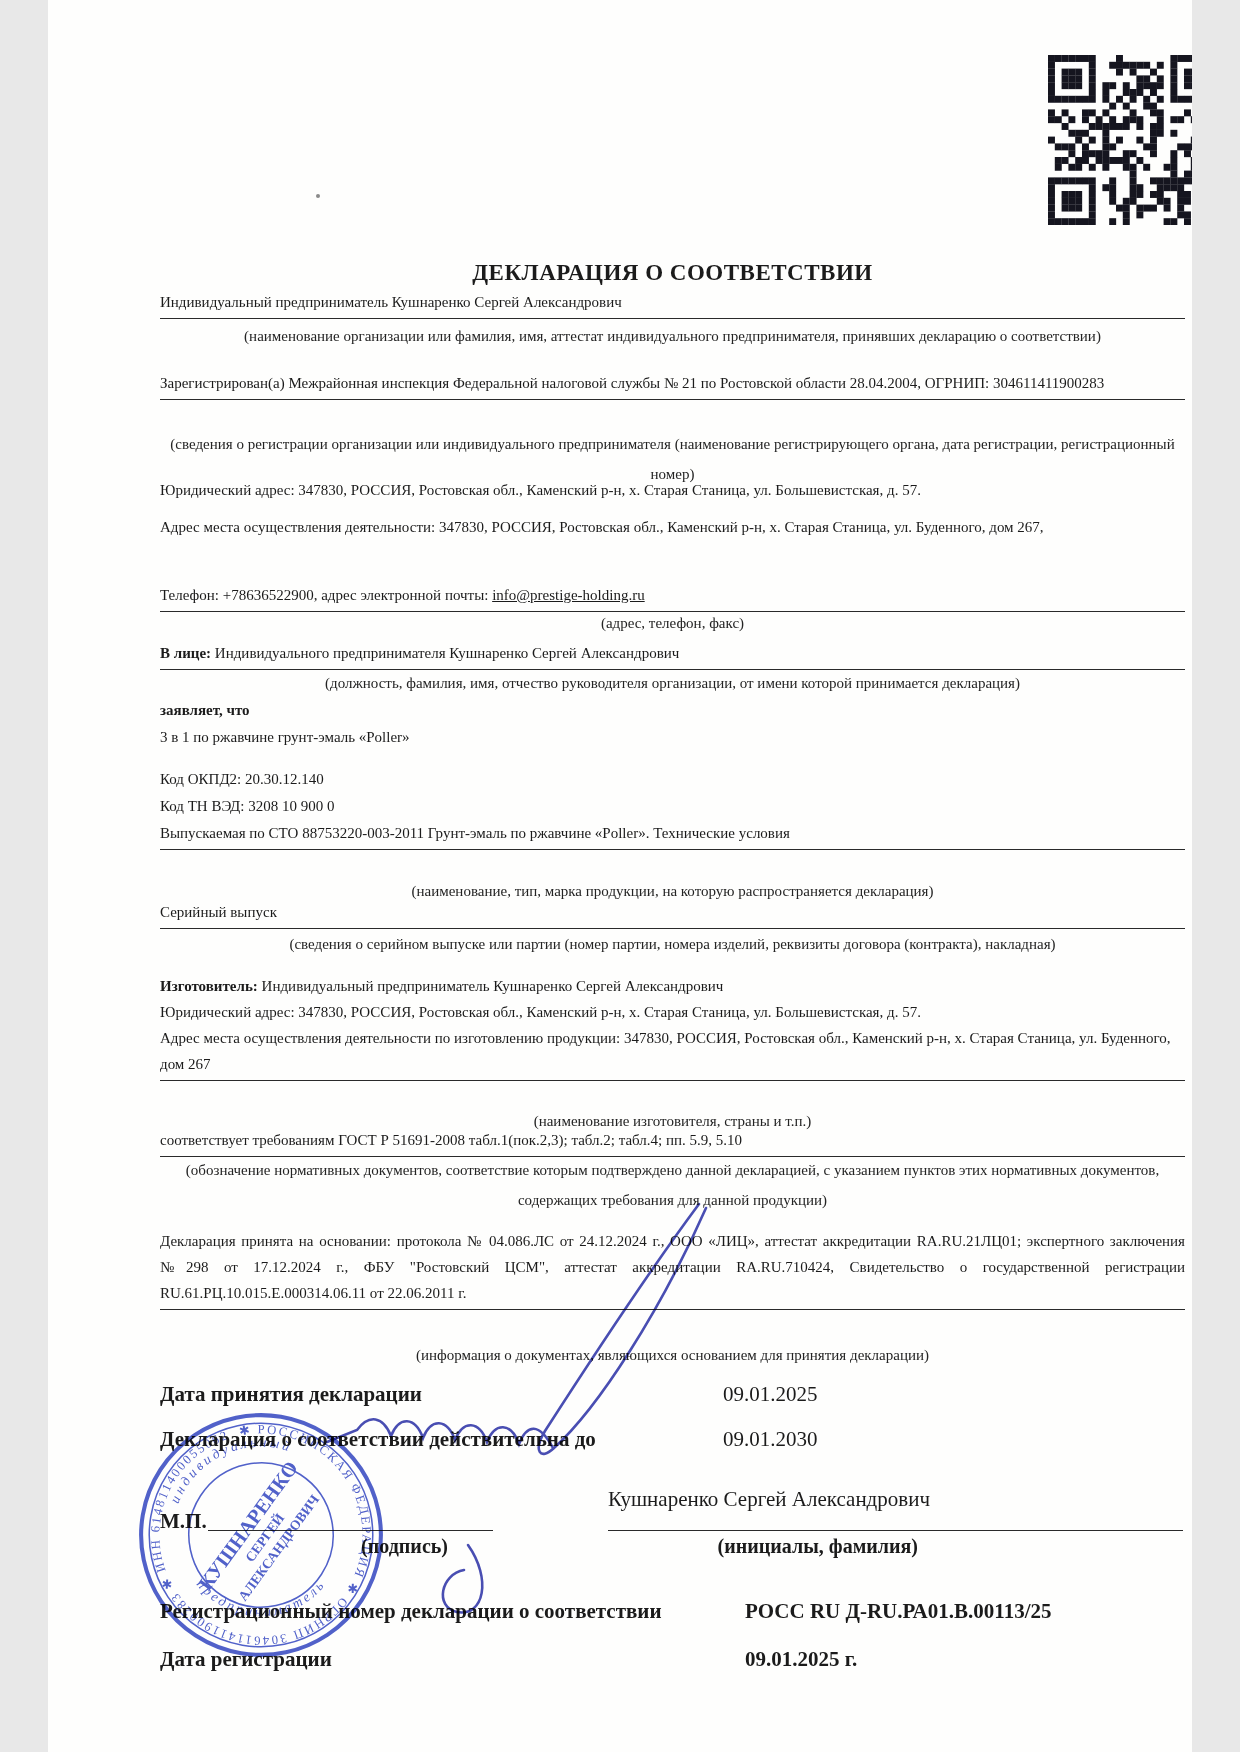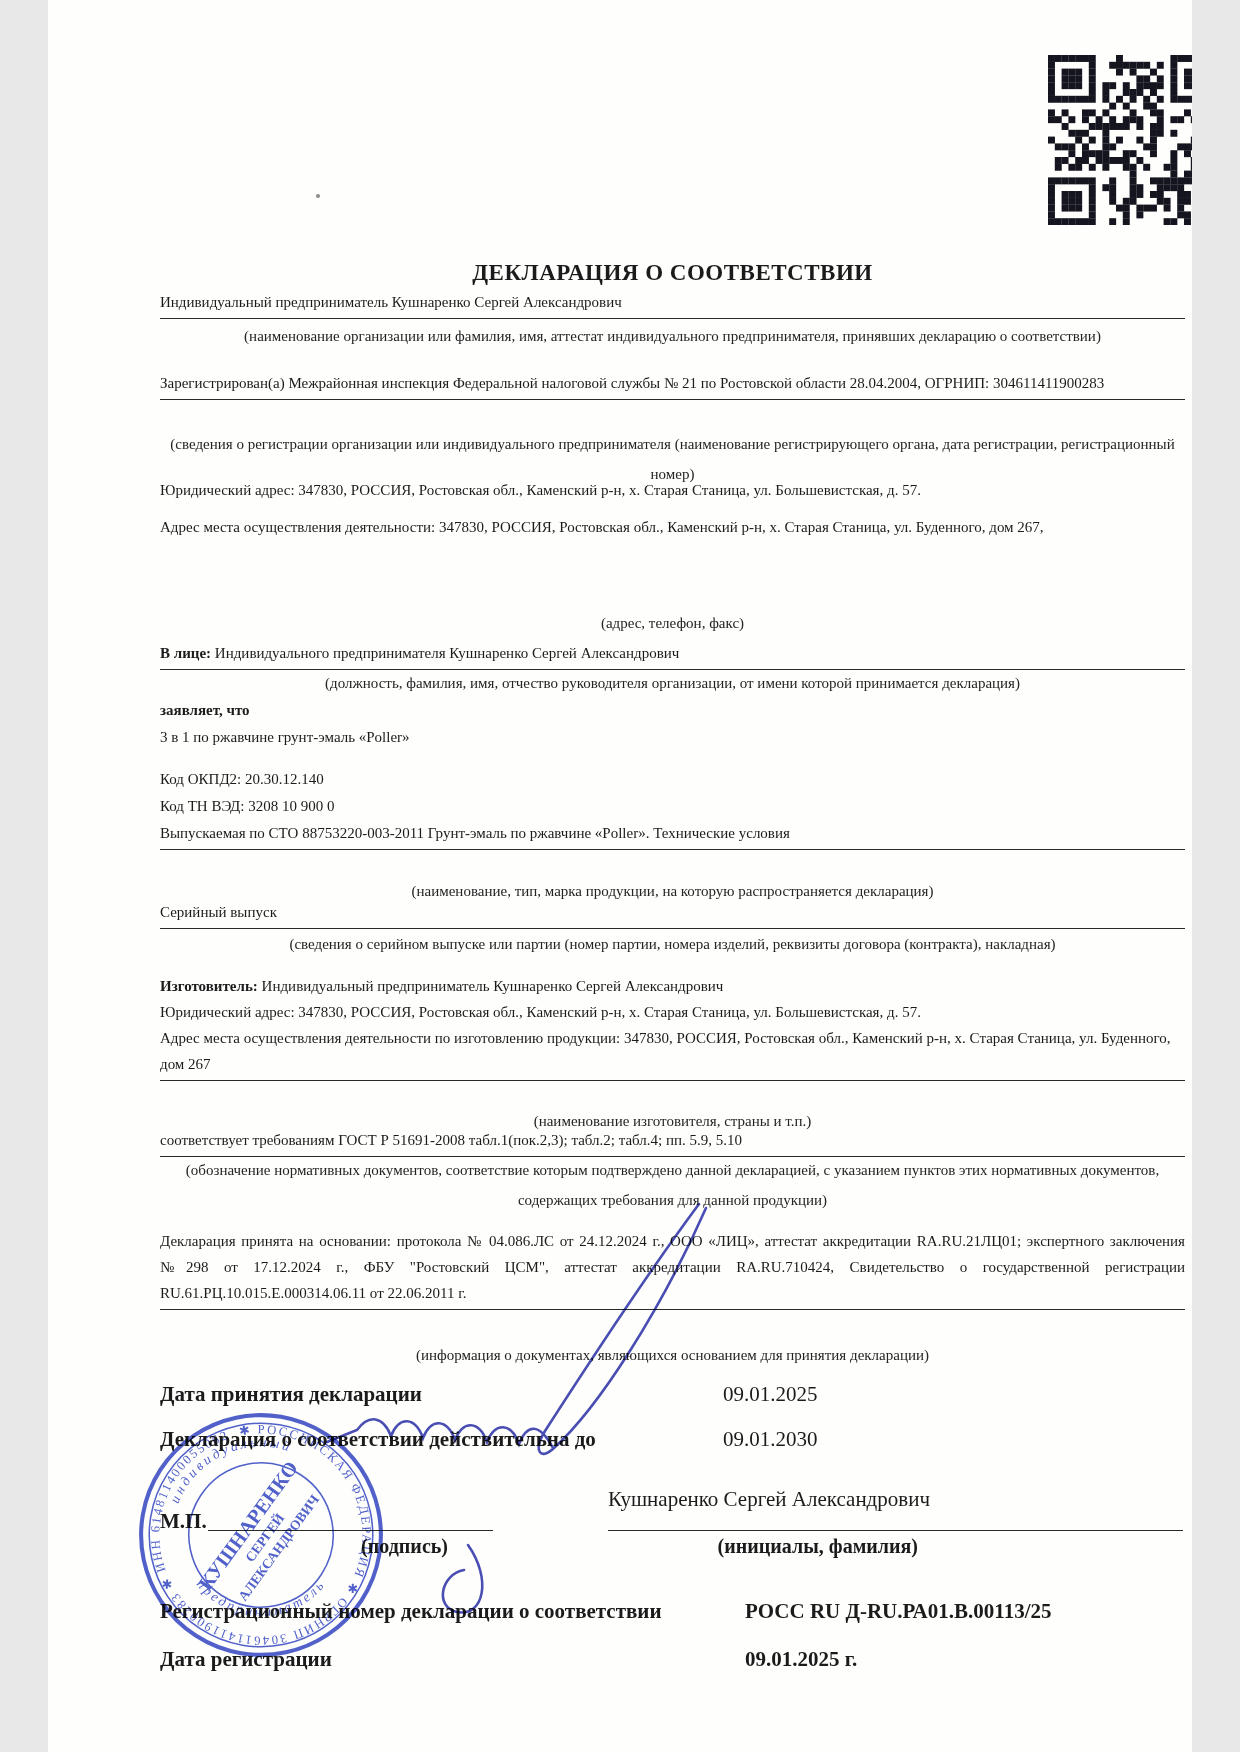--- a/index.html
+++ b/index.html
@@ -336,20 +336,21 @@
 
   <div class="abs t ul" style="top:289px;">Индивидуальный предприниматель Кушнаренко Сергей Александрович</div>
   <div class="abs cap" style="top:321px;">(наименование организации или фамилия, имя, аттестат индивидуального предпринимателя, принявших декларацию о соответствии)</div>
 
   <div class="abs t ul" style="top:370px;">Зарегистрирован(а) Межрайонная инспекция Федеральной налоговой службы № 21 по Ростовской области 28.04.2004, ОГРНИП: 304611411900283</div>
   <div class="abs cap" style="top:429px;">(сведения о регистрации организации или индивидуального предпринимателя (наименование регистрирующего органа, дата регистрации, регистрационный номер)</div>
 
   <div class="abs t" style="top:477px;">Юридический адрес: 347830, РОССИЯ, Ростовская обл., Каменский р-н, х. Старая Станица, ул. Большевистская, д. 57.</div>
   <div class="abs t" style="top:514px;">Адрес места осуществления деятельности: 347830, РОССИЯ, Ростовская обл., Каменский р-н, х. Старая Станица, ул. Буденного, дом 267,</div>
 
+  <div class="abs t ul" style="top:582px;"><span>Телефон: +78636522900, адрес электронной почты: </span><span class="email-ul">info@prestige-holding.ru</span></div>
   <div class="abs cap" style="top:608px;">(адрес, телефон, факс)</div>
 
   <div class="abs t ul" style="top:640px;"><span class="b">В лице:</span><span> Индивидуального предпринимателя Кушнаренко Сергей Александрович</span></div>
   <div class="abs cap" style="top:668px;font-family:Liberation Serif, serif;">(должность, фамилия, имя, отчество руководителя организации, от имени которой принимается декларация)</div>
 
   <div class="abs t b" style="top:697px;">заявляет, что</div>
   <div class="abs t" style="top:724px;">3 в 1 по ржавчине грунт-эмаль «Poller»</div>
 
   <div class="abs t" style="top:766px;">Код ОКПД2: 20.30.12.140</div>
   <div class="abs t" style="top:793px;">Код ТН ВЭД: 3208 10 900 0</div>

